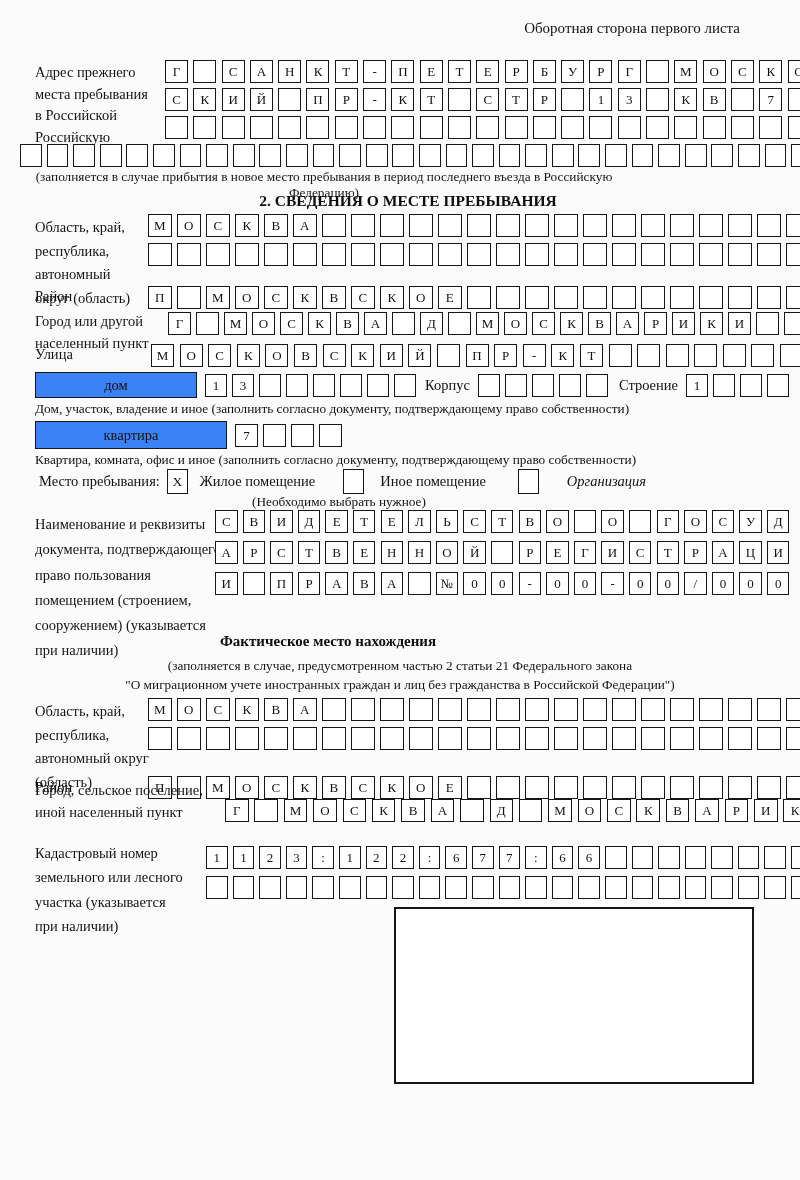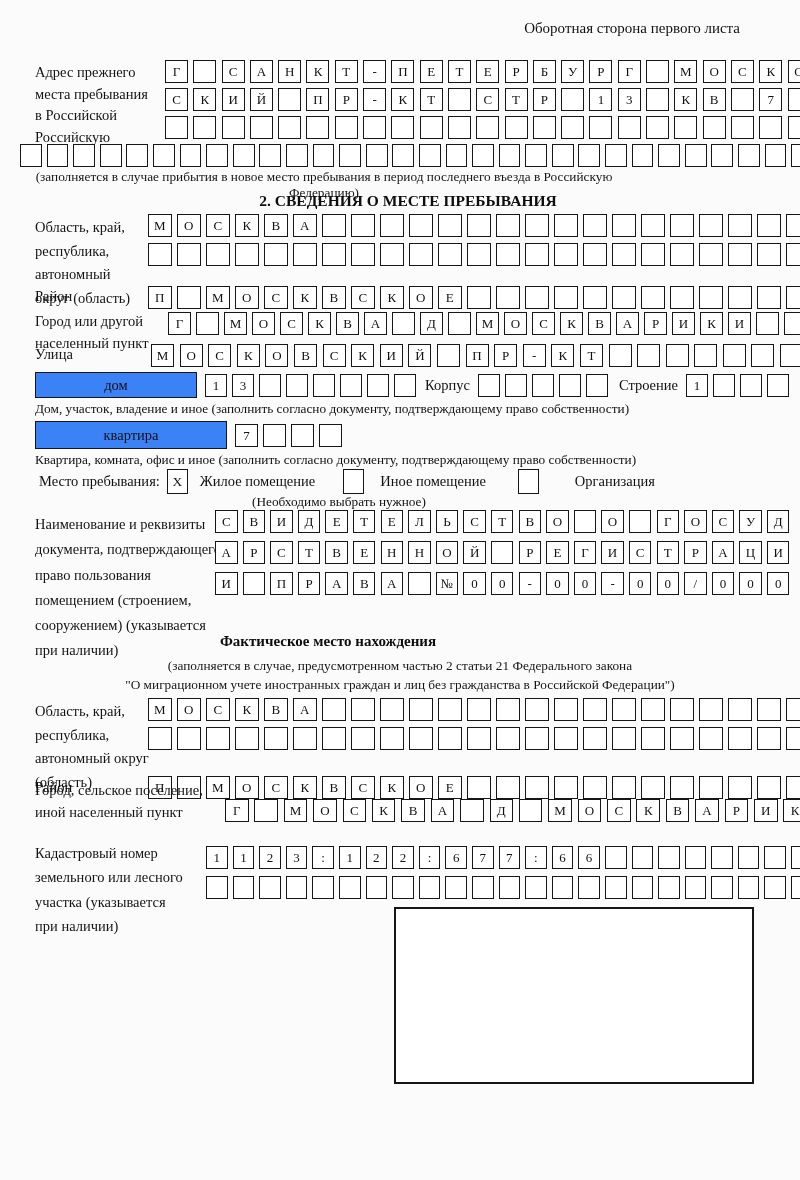--- a/index.html
+++ b/index.html
@@ -346,21 +346,21 @@
   </div>
   <div class="abs" style="left:35px;top:452px;font-size:13.3px;">Квартира, комната, офис и иное (заполнить согласно документу, подтверждающему право собственности)</div>
 
   <div class="abs row-flex" style="left:39px;top:469px;">
     <div class="inline-lbl">Место пребывания:</div>
     <div class="chk" style="margin-left:7px;">X</div>
     <div class="inline-lbl" style="margin-left:12px;">Жилое помещение</div>
     <div class="chk" style="margin-left:28px;"></div>
     <div class="inline-lbl" style="margin-left:16px;font-family:Liberation Serif, serif;">Иное помещение</div>
     <div class="chk" style="margin-left:32px;"></div>
-    <div class="inline-lbl" style="margin-left:36px;">Организация</div>
+    <div class="inline-lbl" style="margin-left:28px;font-style:italic;">Организация</div>
   </div>
   <div class="abs" style="left:252px;top:494px;font-size:13.3px;">(Необходимо выбрать нужное)</div>
 
   <div class="abs lbl" style="left:35px;top:512px;line-height:25.3px;">
     <div>Наименование и реквизиты</div>
     <div>документа, подтверждающего</div>
     <div>право пользования</div>
     <div>помещением (строением,</div>
     <div>сооружением) (указывается</div>
     <div>при наличии)</div>

